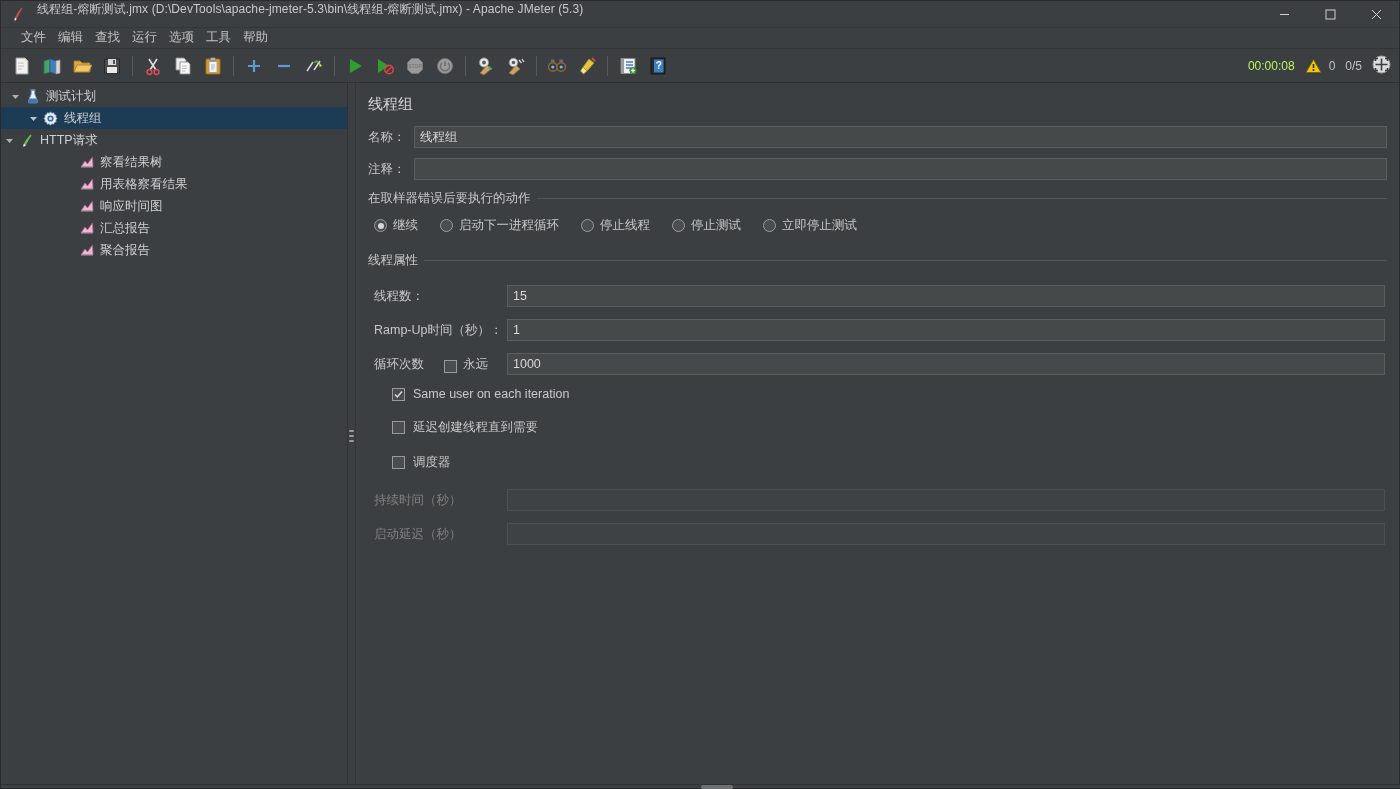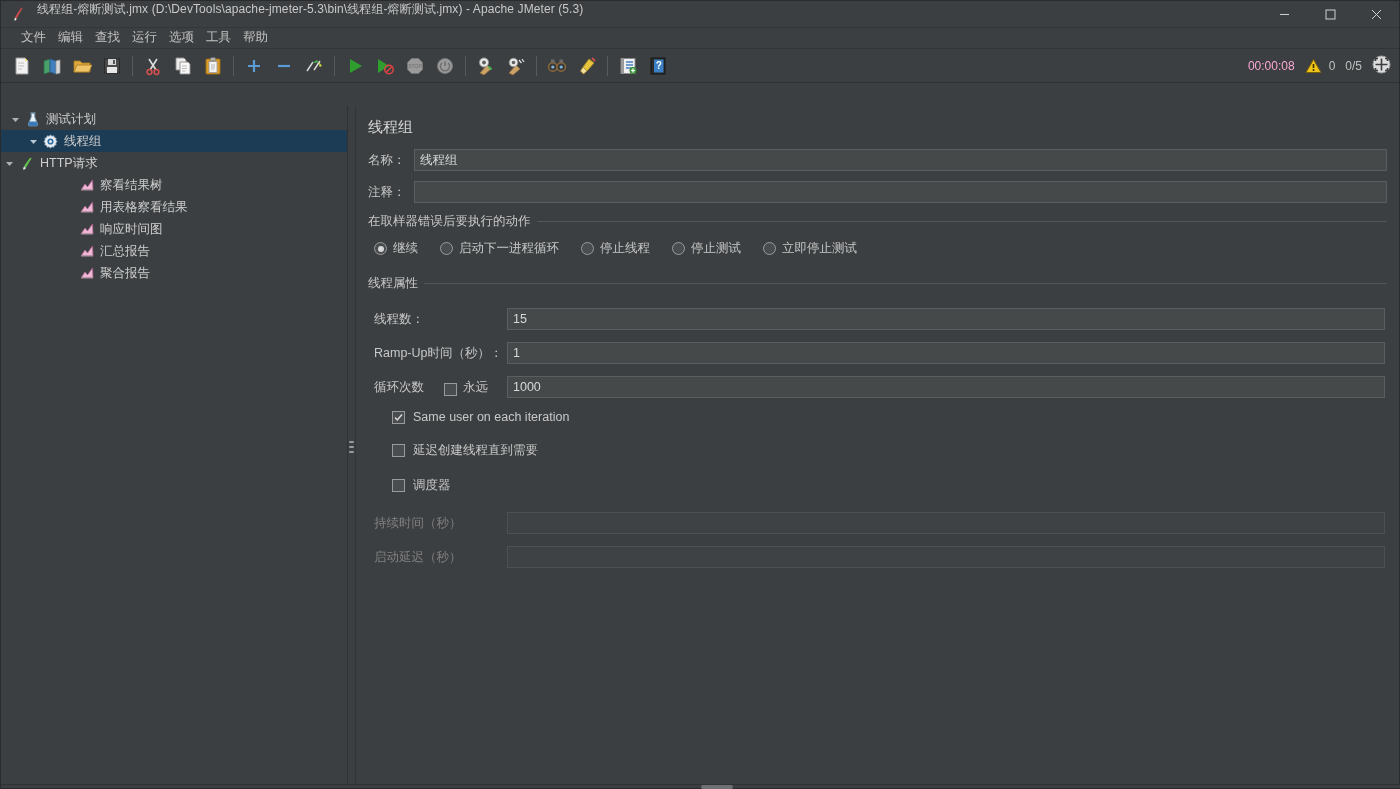--- a/index.html
+++ b/index.html
@@ -74,31 +74,30 @@
   }
   .tsep {
     width: 1px; height: 20px;
     background: #565a5c;
     margin: 0 5px;
   }
   .status-right {
     position: absolute; right: 8px; top: 0; height: 34px;
     display: flex; align-items: center; gap: 10px;
   }
-  .st-time { font-size: 12px; color: #f9a8d4; font-family: "Liberation Sans", sans-serif; }
+  .st-time { font-size: 12px; color: #bef264; font-family: "Liberation Sans", sans-serif; }
   .st-num  { font-size: 12px; color: #c0c0c0; }
   .st-warn { display: flex; align-items: center; gap: 7px; }
 
   
   .body {
     flex: 1 1 auto;
     display: flex;
     min-height: 0;
     background: #3c3f41;
-    margin-top: 23px;
   }
 
   
   .treepanel {
     width: 347px; flex: 0 0 347px;
     background: #3c3f41;
     border-right: 1px solid #2f3133;
     padding-top: 2px;
     position: relative;
     overflow: hidden;

